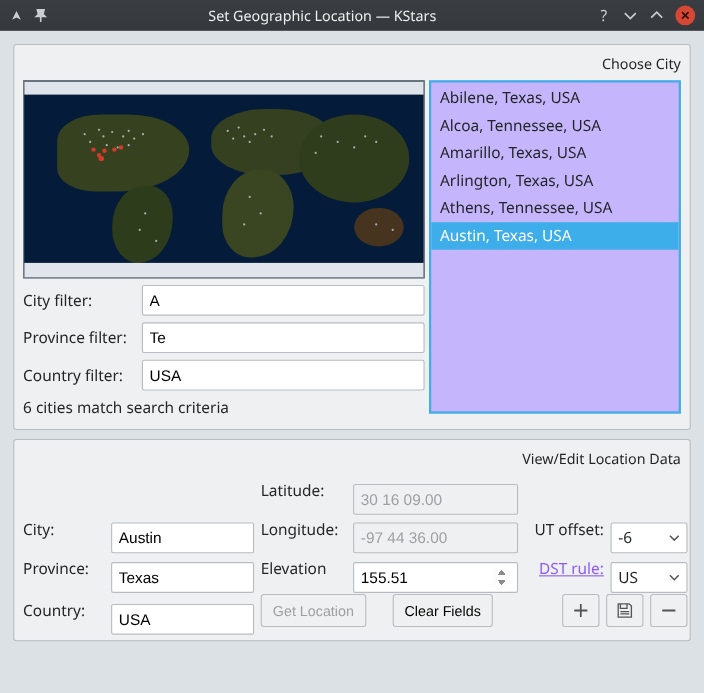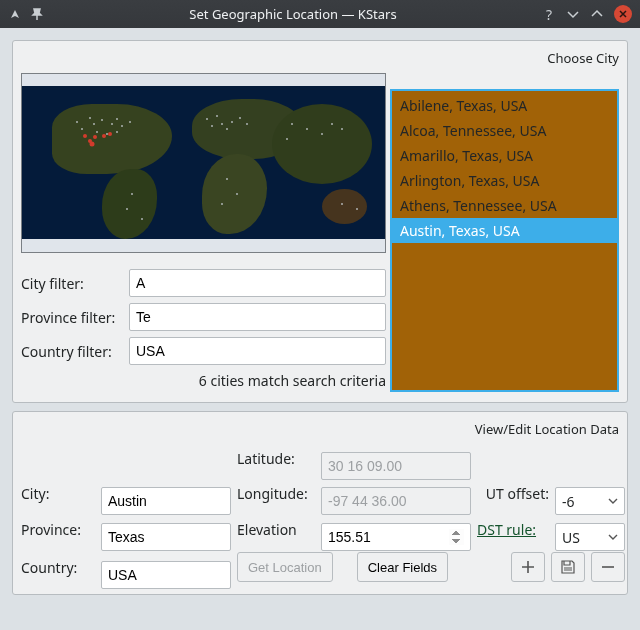--- a/index.html
+++ b/index.html
@@ -43,48 +43,47 @@
     background: #041b3a;
     position: relative;
     overflow: hidden;
     border: 1px solid #7a7f84;
   }
   .continent { position: absolute; background: #243a19; border-radius: 40% 50% 45% 55%; }
   .dots { position: absolute; inset: 0; }
   .citylist {
     flex: 1;
     border: 2px solid #3daee9;
-    background: #a16207;
+    background: #c4b5fd;
     height: 303px;
     overflow-y: auto;
     padding: 2px 0;
-    margin-top: 16px;
   }
   .citylist-item {
     padding: 3px 8px;
     font-size: 14px;
     cursor: default;
   }
   .citylist-item.selected {
     background: #3daee9;
     color: #fff;
   }
-  .city-filters { width: 365px; margin-top: 16px; }
+  .city-filters { width: 365px; margin-top: 6px; }
   .filter-row { display: flex; align-items: center; margin-bottom: 6px; }
   .filter-row label { width: 108px; font-size: 14px; }
   .filter-row input {
     flex: 1;
     height: 28px;
     border: 1px solid #b7bcc0;
     background: #fff;
     padding: 0 6px;
     font-size: 14px;
     border-radius: 2px;
   }
-  .match-status { font-size: 14px; margin-top: 2px; text-align: right; }
+  .match-status { font-size: 14px; margin-top: 2px; }
   .viewedit-grid {
     display: grid;
     grid-template-columns: 74px 130px 78px 150px 72px 70px;
     grid-template-rows: 28px 30px 30px 34px;
     gap: 6px 6px;
     align-items: center;
   }
   .viewedit-grid label { font-size: 14px; }
   .viewedit-grid input, .viewedit-grid .combo {
     height: 28px;
@@ -99,21 +98,21 @@
   .viewedit-grid input[disabled] {
     background: #eff0f1;
     color: #9da0a3;
   }
   input[type=number]::-webkit-inner-spin-button { opacity: 1; }
   .combo {
     display: flex; align-items: center; justify-content: space-between;
     background: #eff0f1;
     padding-right: 4px;
   }
-  .link { color: #14532d; text-decoration: underline; text-align: left; }
+  .link { color: #8b5cf6; text-decoration: underline; text-align: right; }
   .btn {
     height: 30px;
     border: 1px solid #b7bcc0;
     background: #eff0f1;
     border-radius: 3px;
     padding: 0 10px;
     font-size: 13px;
     display: inline-flex;
     align-items: center;
     gap: 6px;

